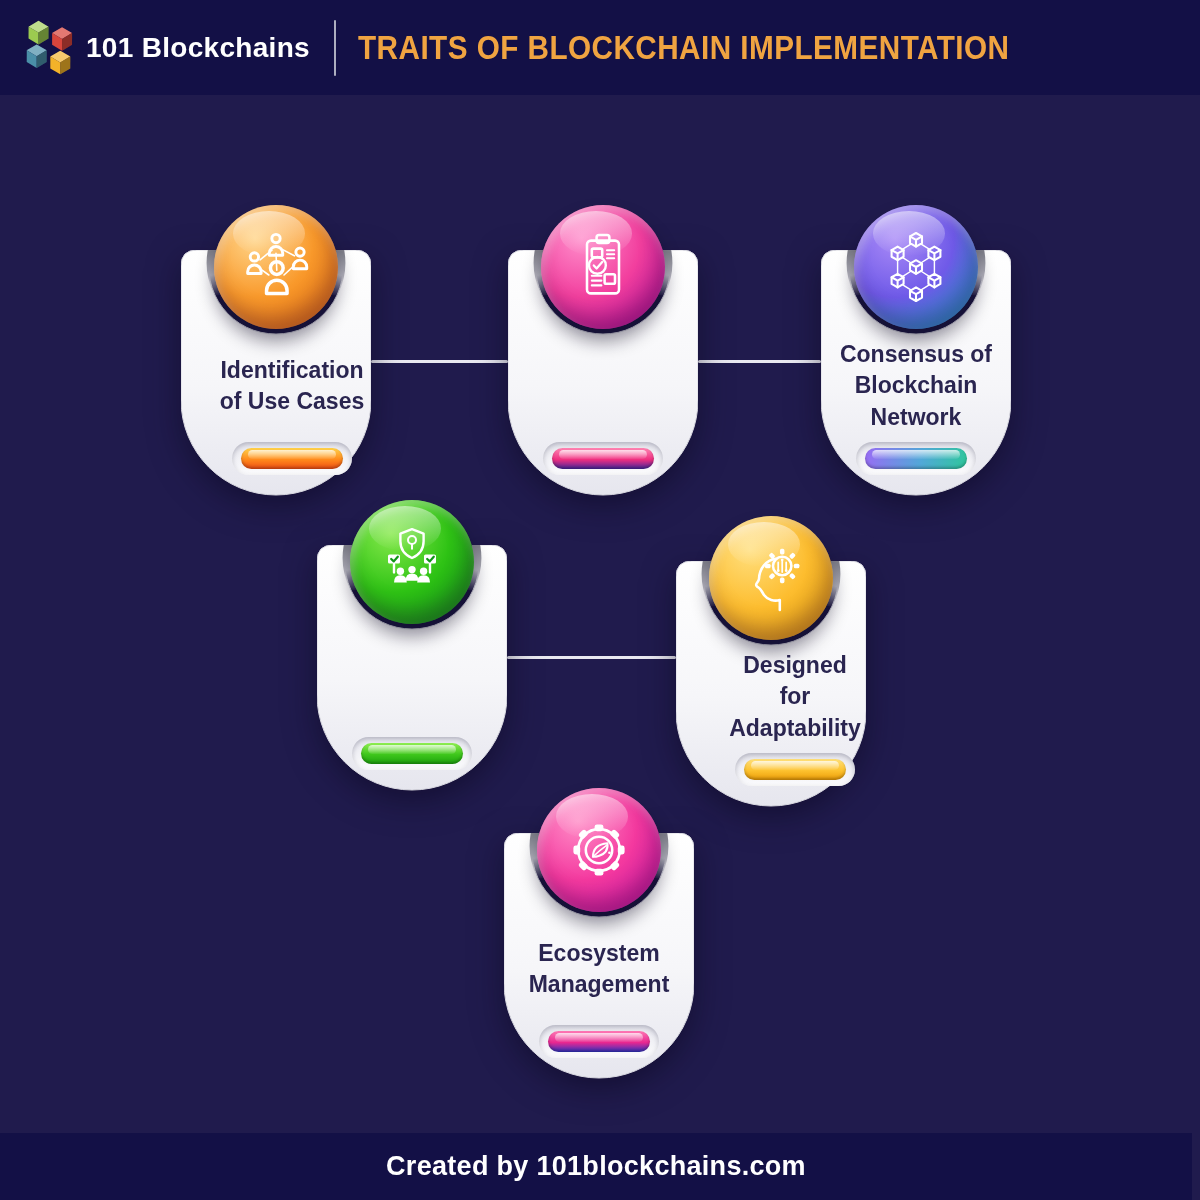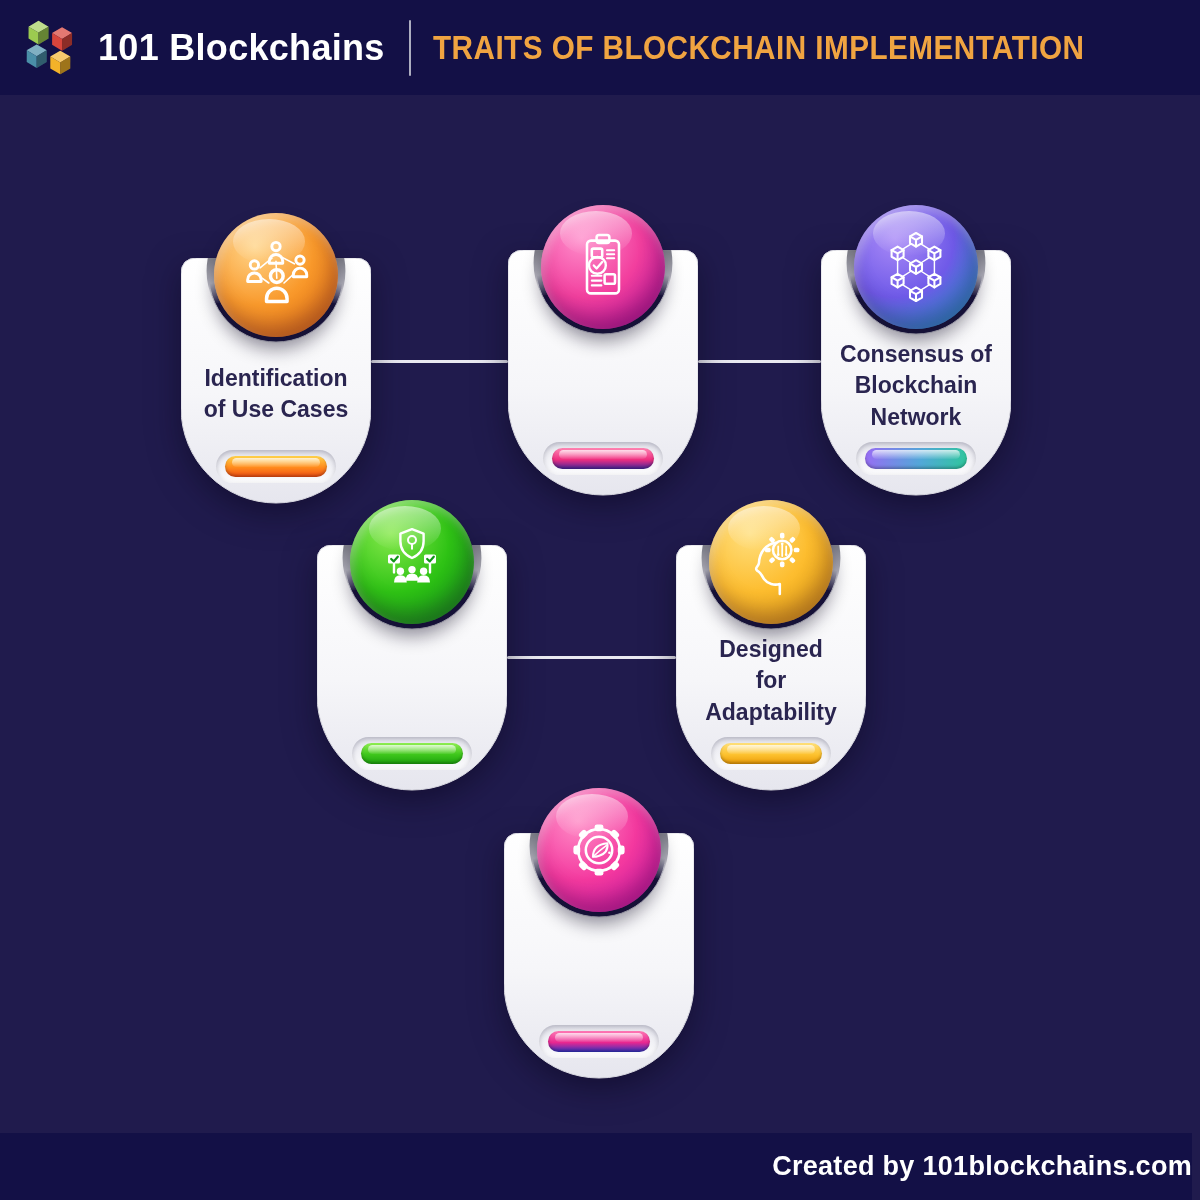--- a/index.html
+++ b/index.html
@@ -8,22 +8,22 @@
     background:#201b4d;
     font-family:"Liberation Sans","DejaVu Sans",sans-serif;
   }
   
   #header{
     position:absolute;left:0;top:0;width:1200px;height:95px;
     background:#131046;display:flex;align-items:center;
   }
   .logo-svg{margin-left:24px;flex:0 0 auto;}
   .brand{
-    color:#ffffff;font-size:36px;font-weight:700;letter-spacing:.3px;
-    margin-left:16px;white-space:nowrap;
+    color:#ffffff;font-size:28px;font-weight:700;letter-spacing:.3px;
+    margin-left:4px;white-space:nowrap;
   }
   .header-divider{
     width:2px;height:56px;background:#c9cad6;opacity:.85;margin:0 22px 0 24px;border-radius:1px;
   }
   .main-title{
     color:#f0a441;font-size:33px;font-weight:700;letter-spacing:.5px;white-space:nowrap;
     transform:scaleX(.9);transform-origin:left center;
   }
   
   .card{position:absolute;width:190px;height:292px;}
@@ -59,21 +59,21 @@
   }
   .pill::after{
     content:'';position:absolute;left:7%;right:7%;top:2px;height:44%;border-radius:9px;
     background:linear-gradient(rgba(255,255,255,.75),rgba(255,255,255,.05));
   }
   
   .connector{position:absolute;height:3px;background:#e9e9f1;border-radius:2px;}
   
   #footer{
     position:absolute;left:0;top:1133px;width:1192px;height:67px;background:#131046;
-    display:flex;align-items:center;justify-content:flex-end;
+    display:flex;align-items:center;justify-content:center;
   }
   .credit{color:#ffffff;font-size:27px;font-weight:700;letter-spacing:.3px;}
   .icon-stroke{stroke:#fff;fill:none;stroke-linecap:round;stroke-linejoin:round;}
 </style>
 </head>
 <body>
 
 <svg width="0" height="0" style="position:absolute" aria-hidden="true">
   <defs>
     <linearGradient id="cardGrad" x1="0" y1="0" x2="0" y2="1">
@@ -129,21 +129,21 @@
     </svg>
     <div class="brand">101 Blockchains</div>
     <div class="header-divider"></div>
     <div class="main-title" style="color: rgb(240, 164, 65);">TRAITS OF BLOCKCHAIN IMPLEMENTATION</div>
   </div>
 
   <div class="connector" style="left: 371px; top: 360px; width: 137px; background: rgb(233, 233, 241);"></div>
   <div class="connector" style="left: 698px; top: 360px; width: 123px; background: rgb(233, 233, 241);"></div>
   <div class="connector" style="left: 507px; top: 656px; width: 169px; background: rgb(233, 233, 241);"></div>
 
-  <div class="card" style="left: 181px; top: 213px; --c1: #ffd58a; --c2: #f9992b; --c3: #e56f10; --p1: #ffd24a; --p2: #ff8a1c; --p3: #ef4d15; --pdir: 180deg;">
+  <div class="card" style="left: 181px; top: 205px; padding-left: 32px; --c1: #ffd58a; --c2: #f9992b; --c3: #e56f10; --p1: #ffd24a; --p2: #ff8a1c; --p3: #ef4d15; --pdir: 180deg;">
     <svg class="card-bg" width="190" height="246" viewBox="0 0 190 246">
       <path d="M0 150 L0 16 Q0 0 16 0 L30 0 A67 67 0 0 0 95 84 A67 67 0 0 0 160 0 L174 0 Q190 0 190 16 L190 150 A95 95 0 0 1 0 150 Z" fill="url(#cardGrad)" stroke="#d8d8e0" stroke-width="1"></path>
       <path d="M31 2 A66 66 0 0 0 36.5 41" fill="none" stroke="url(#curlL)" stroke-width="9" stroke-linecap="round"></path>
       <path d="M159 2 A66 66 0 0 1 153.5 41" fill="none" stroke="url(#curlR)" stroke-width="9" stroke-linecap="round"></path>
     </svg>
     <div class="icon-circle">
       <svg width="80" height="80" viewBox="0 0 100 100">
         <defs>
           <g id="pn-person" fill="none">
             <circle cx="0" cy="-12" r="6.5"></circle>
@@ -257,21 +257,21 @@
           <circle cx="64.5" cy="61.5" r="4.6"></circle>
           <path d="M56.5 75.5 Q56.5 66.5 64.5 66.5 Q72.5 66.5 72.5 75.5 Z"></path>
         </g>
       </svg>
     </div>
     <div class="pill-slot">
         <div class="pill"></div>
       </div>
   </div>
 
-  <div class="card" style="left: 676px; top: 500px; --c1: #ffdf7e; --c2: #fdbd2f; --c3: #e09a0d; --p1: #ffe07a; --p2: #fdc22f; --p3: #eb9c07; --pdir: 180deg;">
+  <div class="card" style="left: 676px; top: 516px; padding-left: 48px; --c1: #ffdf7e; --c2: #fdbd2f; --c3: #e09a0d; --p1: #ffe07a; --p2: #fdc22f; --p3: #eb9c07; --pdir: 180deg;">
     <svg class="card-bg" width="190" height="246" viewBox="0 0 190 246">
       <path d="M0 150 L0 16 Q0 0 16 0 L30 0 A67 67 0 0 0 95 84 A67 67 0 0 0 160 0 L174 0 Q190 0 190 16 L190 150 A95 95 0 0 1 0 150 Z" fill="url(#cardGrad)" stroke="#d8d8e0" stroke-width="1"></path>
       <path d="M31 2 A66 66 0 0 0 36.5 41" fill="none" stroke="url(#curlL)" stroke-width="9" stroke-linecap="round"></path>
       <path d="M159 2 A66 66 0 0 1 153.5 41" fill="none" stroke="url(#curlR)" stroke-width="9" stroke-linecap="round"></path>
     </svg>
     <div class="icon-circle">
       <svg width="80" height="80" viewBox="0 0 100 100">
         <path class="icon-stroke" stroke-width="3.2" d="M61 90 V77.5 C54 79.5 46 77.5 41.5 71.5 C38.5 67.5 37.5 63.5 34.5 62 C31.5 60.5 30.5 58.5 32.5 56 C33.5 54.6 34.8 53 35 51 C35.5 38 44 27.5 56 26"></path>
         <g transform="translate(64 35)">
           <g fill="#fff">
@@ -322,20 +322,22 @@
             <rect x="-5.5" y="-32" width="11" height="8.5" rx="3" transform="rotate(315)"></rect>
           </g>
           <circle class="icon-stroke" r="26" stroke-width="3.4"></circle>
           <circle class="icon-stroke" r="16.5" stroke-width="3.2"></circle>
         </g>
         <path class="icon-stroke" d="M42.5 58.5 Q42.5 43 60.5 41.5 Q62 54 49.5 57.5 Q45.5 58.7 42.5 58.5 Z" stroke-width="2.6"></path>
         <path class="icon-stroke" d="M42.5 58.5 Q50 51 59 44.5" stroke-width="2"></path>
         <circle cx="63" cy="53.5" r="1.6" fill="#fff"></circle>
       </svg>
     </div>
+    <div class="card-label" style="color: rgb(42, 37, 80);">Ecosystem
+Management</div>
     <div class="pill-slot">
         <div class="pill"></div>
       </div>
   </div>
 
   <div id="footer" style="background: rgb(19, 16, 70);">
     <div class="credit">Created by 101blockchains.com</div>
   </div>
 
 </div>

